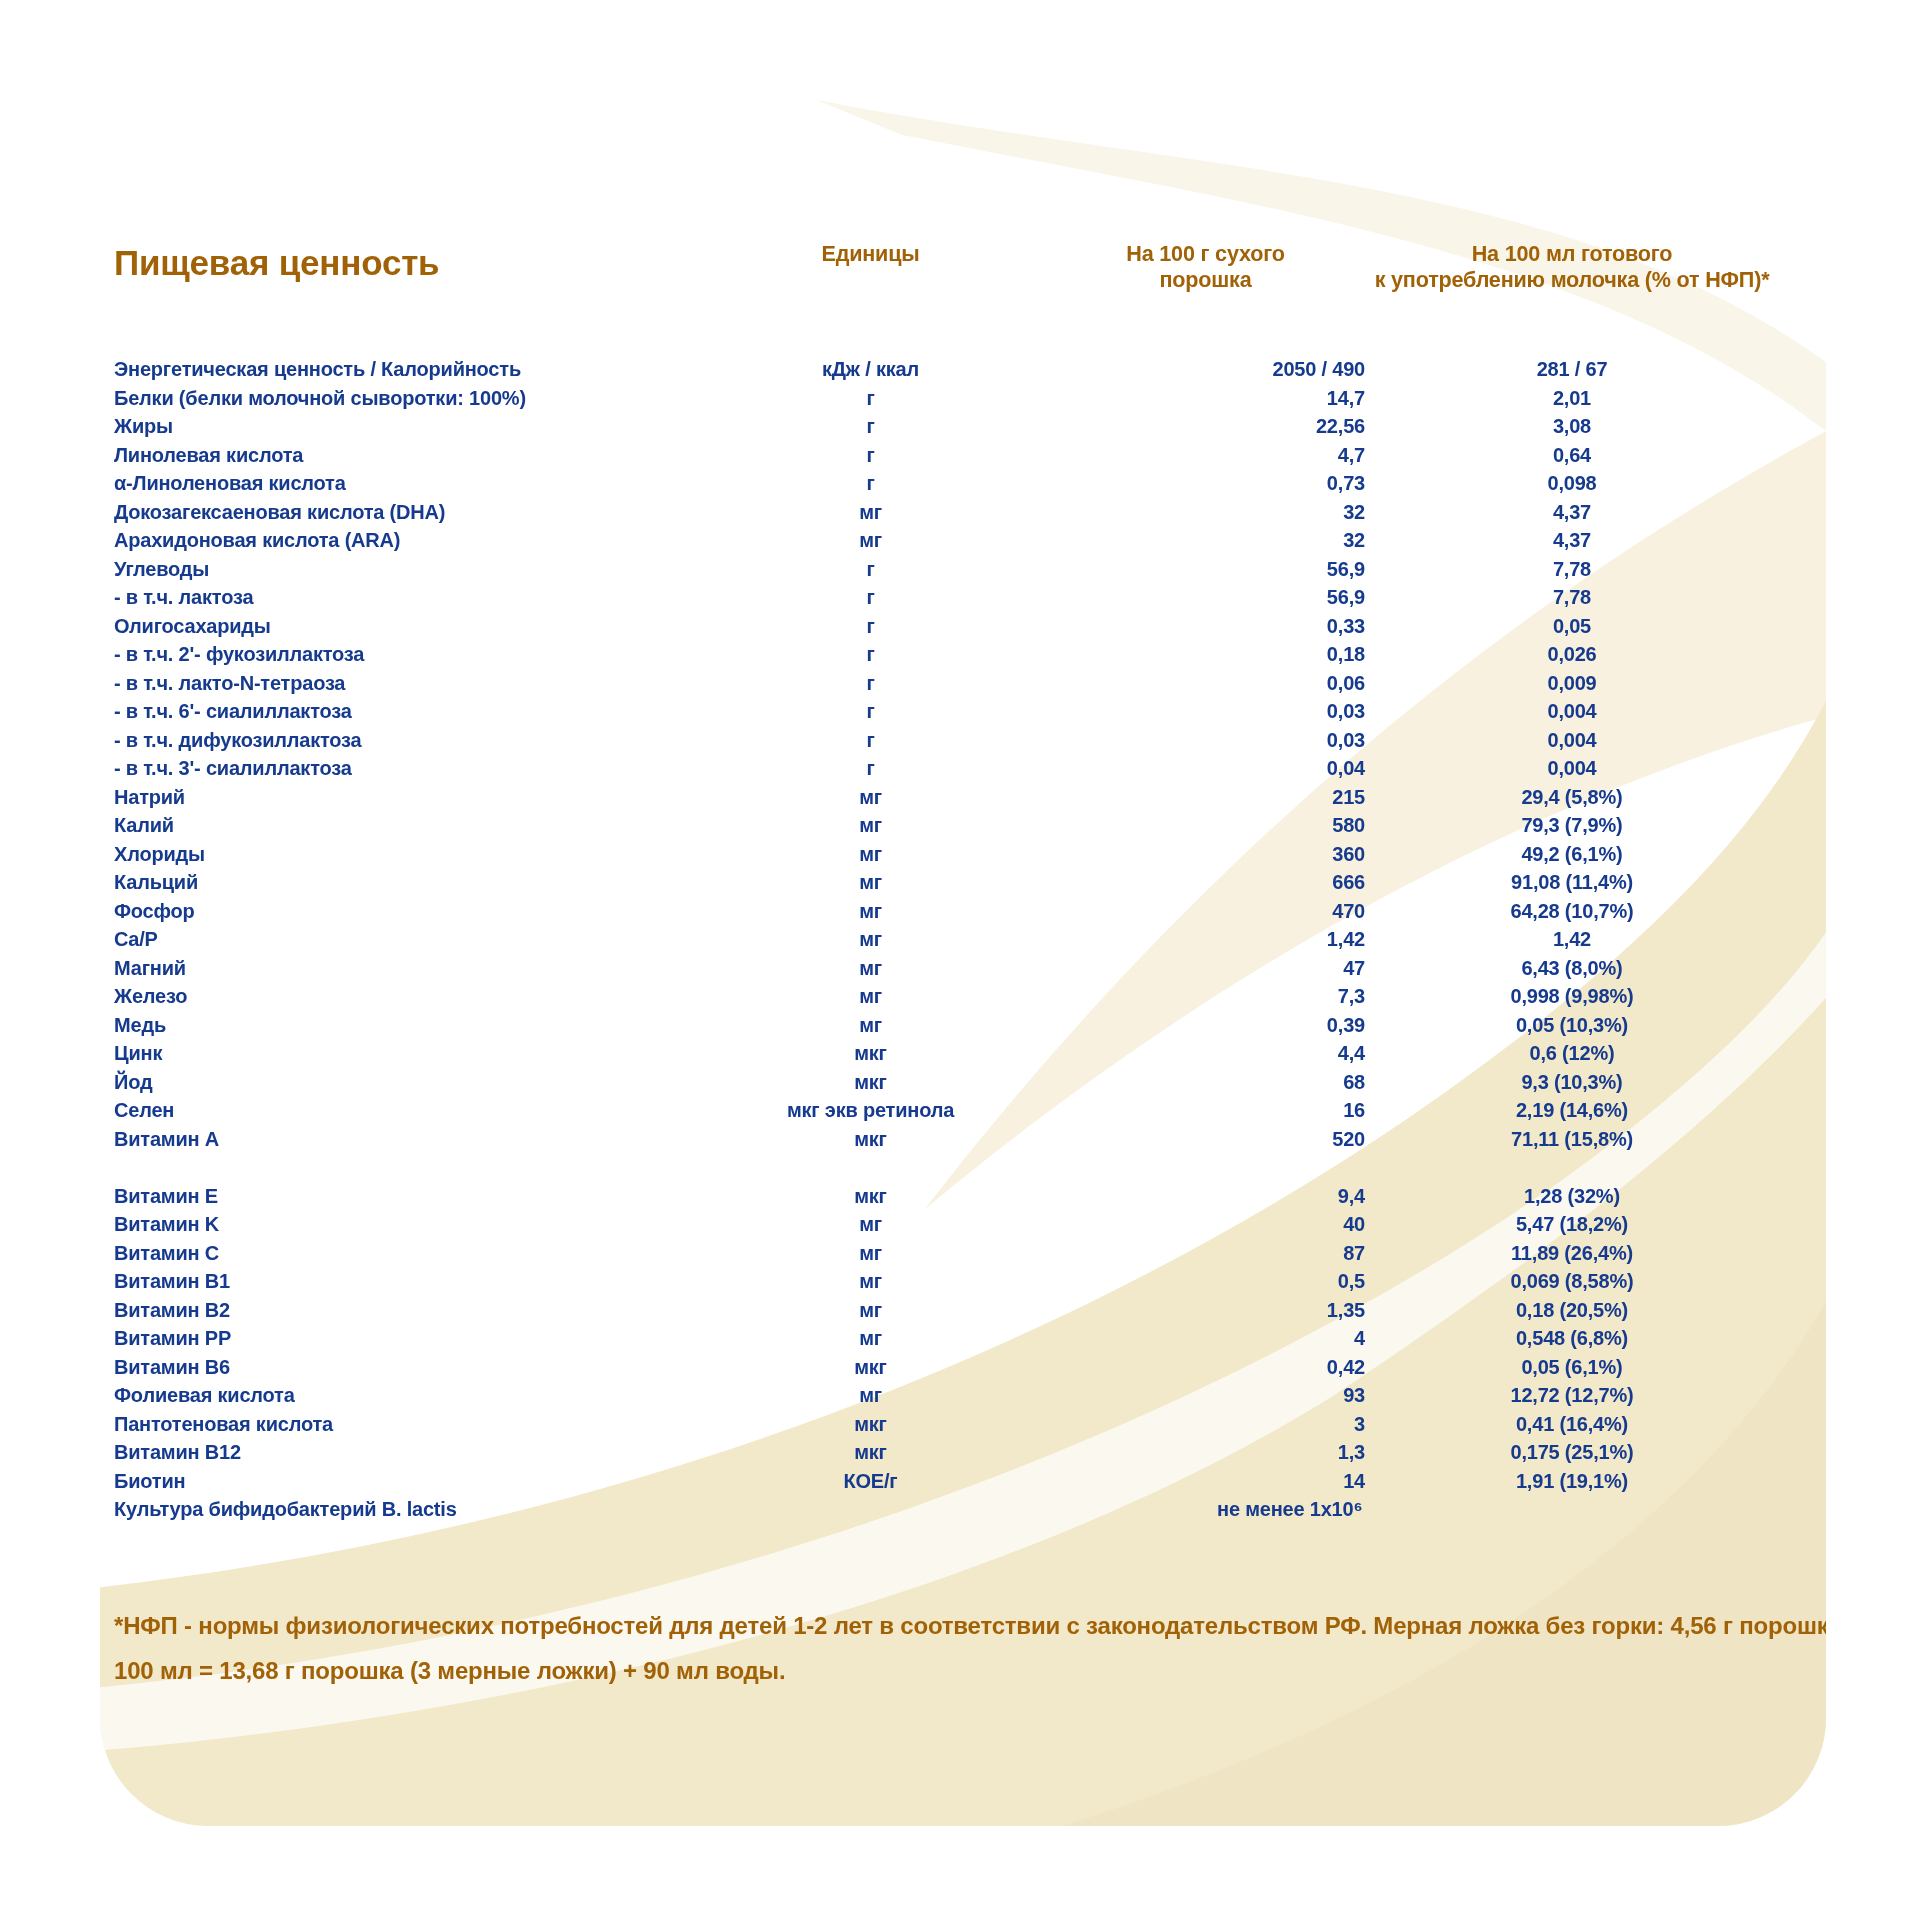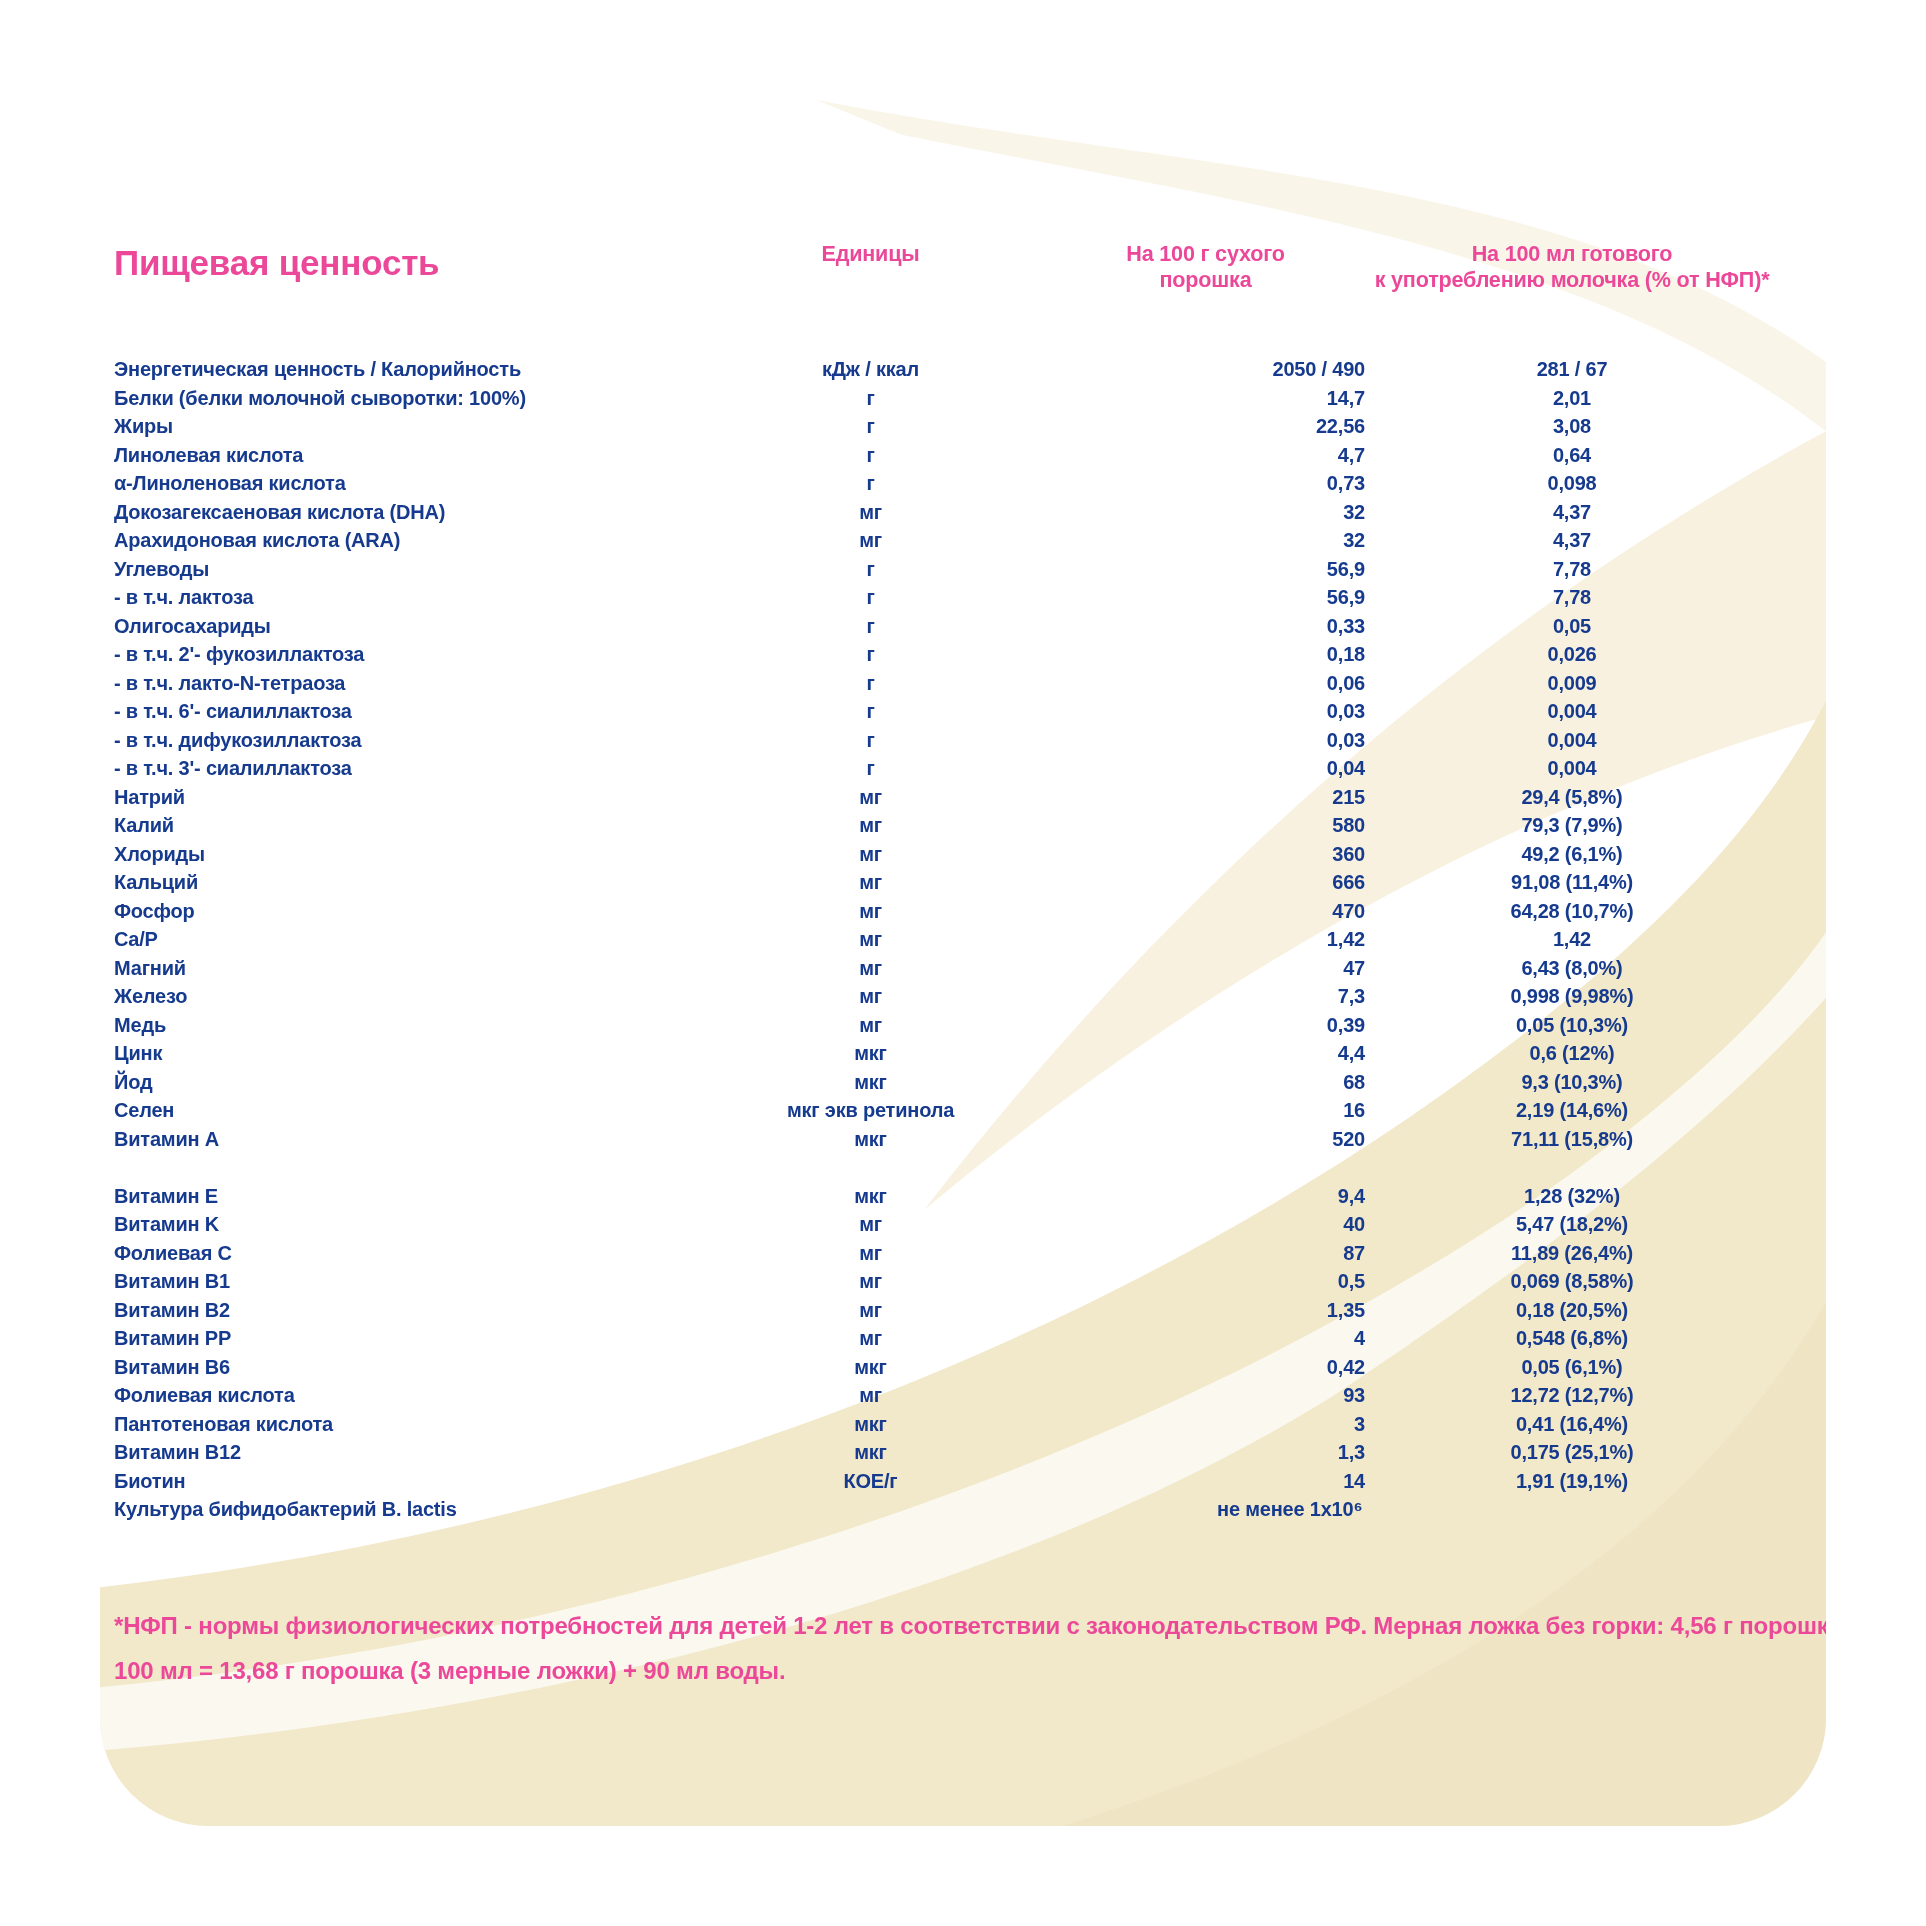--- a/index.html
+++ b/index.html
@@ -1,21 +1,21 @@
 <!DOCTYPE html>
 <html style="font-size:12.3px"><head>
 <meta charset="utf-8">
 <style>
   html,body{margin:0;padding:0;background:#ffffff;}
   .canvas{position:relative;width:1926px;height:1926px;background:#ffffff;overflow:hidden;
           font-family:"Liberation Sans",sans-serif;}
   .content{position:absolute;left:100px;top:100px;width:1726px;height:1726px;
            border-radius:108px;overflow:hidden;background:#ffffff;}
   .bg{position:absolute;left:0;top:0;width:100%;height:100%;}
-  .t{color:#ec4899;font-weight:bold;letter-spacing:-0.2px;}
+  .t{color:#a16207;font-weight:bold;letter-spacing:-0.2px;}
   .title{position:absolute;left:14px;top:143px;font-size:35px;line-height:40px;white-space:nowrap;}
   .hdr{position:absolute;top:141px;text-align:center;font-size:21.6px;line-height:26px;}
   .h-units{left:655px;width:231px;}
   .h-g{left:990px;width:231px;}
   .h-ml{left:1241px;width:462px;}
   .rows{position:absolute;left:0;top:0;width:100%;height:100%;}
   .row{position:absolute;left:0;width:100%;height:28.5px;}
   .row span{font-size:20px;line-height:28.5px;color:#153a8e;font-weight:bold;letter-spacing:-0.2px;}
   .cell-label{position:absolute;left:14px;white-space:nowrap;text-align:right;}
   .cell-unit{position:absolute;left:655px;width:231px;text-align:center;}
@@ -232,21 +232,21 @@
           <span class="cell-g">9,4</span>
           <span class="cell-ml">1,28 (32%)</span>
         </div>
         <div class="row" style="top: 1110px;">
           <span class="cell-label">Витамин K</span>
           <span class="cell-unit">мг</span>
           <span class="cell-g">40</span>
           <span class="cell-ml">5,47 (18,2%)</span>
         </div>
         <div class="row" style="top: 1139px;">
-          <span class="cell-label">Фолиевая C</span>
+          <span class="cell-label">Витамин C</span>
           <span class="cell-unit">мг</span>
           <span class="cell-g">87</span>
           <span class="cell-ml">11,89 (26,4%)</span>
         </div>
         <div class="row" style="top: 1167px;">
           <span class="cell-label">Витамин B1</span>
           <span class="cell-unit">мг</span>
           <span class="cell-g">0,5</span>
           <span class="cell-ml">0,069 (8,58%)</span>
         </div>

